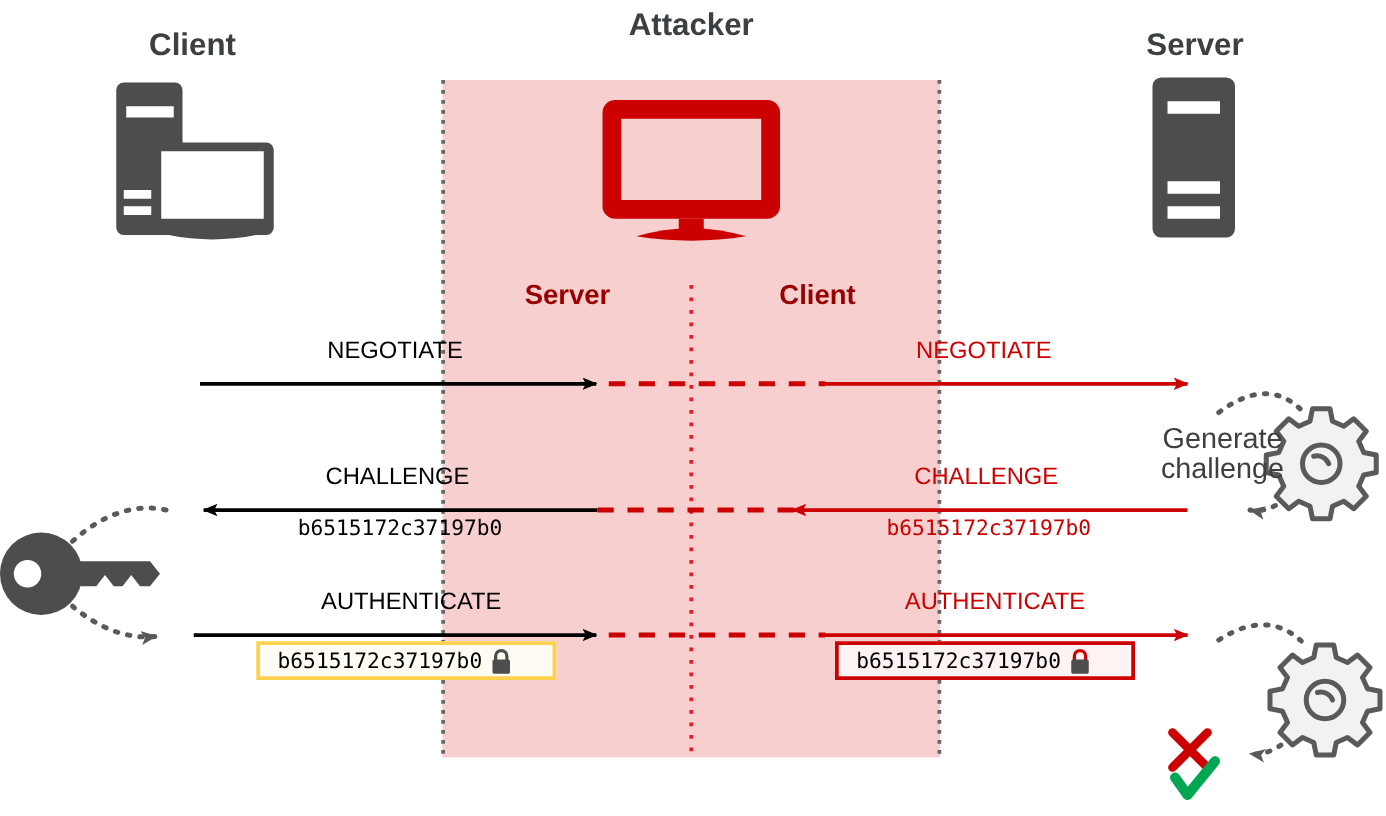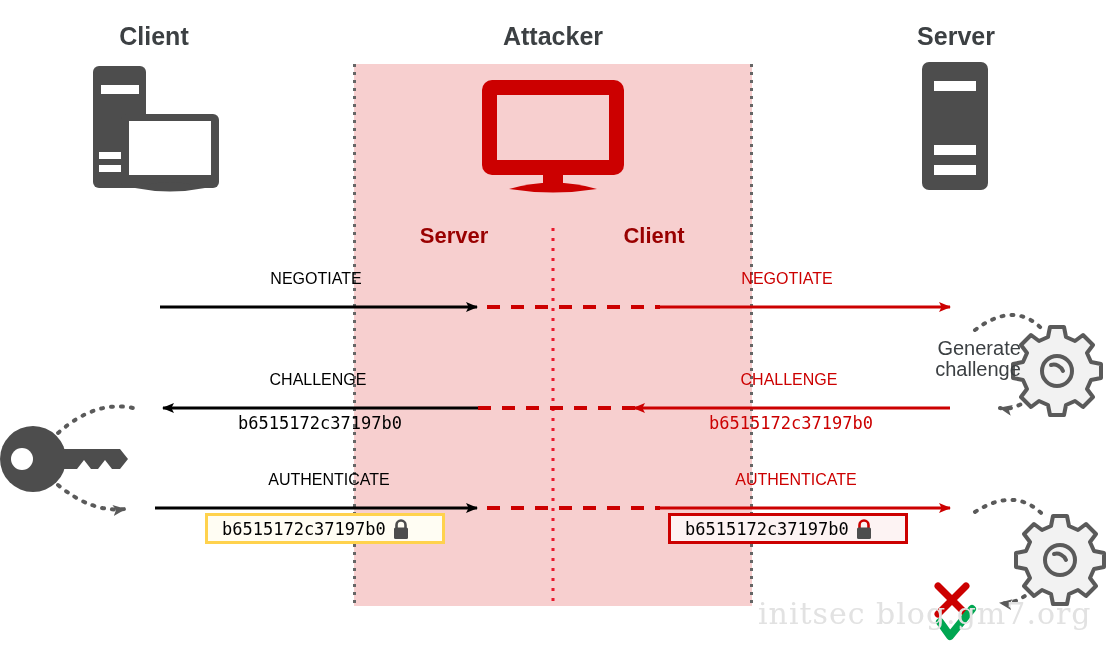--- a/index.html
+++ b/index.html
@@ -5,29 +5,29 @@
   html,body{margin:0;padding:0;background:#ffffff;}
   body{width:1109px;height:653px;position:relative;overflow:hidden;
        font-family:"Liberation Sans", sans-serif;}
   #stage{position:absolute;left:0;top:0;width:1109px;height:470px;}
   svg#scene{position:absolute;left:0;top:0;width:1109px;height:653px;display:block;}
 
   .hdr{position:absolute;font-weight:bold;font-size:25px;color:#3c4043;
        white-space:nowrap;transform:translateX(-50%);}
   .colrole{position:absolute;font-weight:bold;font-size:22px;color:#990000;
        white-space:nowrap;transform:translateX(-50%);}
-  .msg{position:absolute;font-size:16px;white-space:nowrap;transform:translateX(-50%);}
+  .msg{position:absolute;font-size:19px;white-space:nowrap;transform:translateX(-50%);}
   .msg.blk{color:#000000;}
   .msg.red{color:#cc0000;}
   .hex{position:absolute;font-family:"DejaVu Sans Mono", monospace;font-size:17px;
        white-space:nowrap;transform:translateX(-50%);}
   .hex.blk{color:#000000;}
   .hex.red{color:#cc0000;}
-  .note{position:absolute;font-size:20px;color:#3c4043;line-height:1.05;
-        text-align:right;white-space:nowrap;transform:translateX(-50%);}
+  .note{position:absolute;font-size:23px;color:#3c4043;line-height:1.05;
+        text-align:center;white-space:nowrap;transform:translateX(-50%);}
   .wm{position:absolute;font-family:"DejaVu Serif", serif;font-size:30px;
       color:#e2e2e2;white-space:nowrap;letter-spacing:1px;}
   .hexbox{position:absolute;box-sizing:border-box;display:flex;align-items:center;
           background:#fffdf3;}
   .hexbox .bx{font-family:"DejaVu Sans Mono", monospace;font-size:17px;white-space:nowrap;}
   .lockwrap{display:inline-block;width:18px;height:22px;position:relative;margin-left:6px;}
 </style>
 </head>
 <body>
 
@@ -121,21 +121,21 @@
     </g>
 
     <g stroke="#cc0000" stroke-width="7" stroke-linecap="round">
       <line x1="938" y1="586" x2="966" y2="614"></line>
       <line x1="966" y1="586" x2="938" y2="614"></line>
     </g>
     <path d="M940 622 L950 636 L972 609" fill="none" stroke="#00a651" stroke-width="8" stroke-linecap="round" stroke-linejoin="round"></path>
   </svg>
 
   <div class="hdr" style="left:154px;top:22px;">Client</div>
-  <div class="hdr" style="left:553px;top:22px;">Attacker</div>
+  <div class="hdr" style="left:553px;top:6px;">Attacker</div>
   <div class="hdr" style="left:956px;top:22px;">Server</div>
 
   <div class="colrole" style="left:454px;top:223px;">Server</div>
   <div class="colrole" style="left:654px;top:223px;">Client</div>
 
   <div class="msg blk" style="left:316px;top:270px;">NEGOTIATE</div>
   <div class="msg red" style="left:787px;top:270px;">NEGOTIATE</div>
 
   <div class="msg blk" style="left:318px;top:371px;">CHALLENGE</div>
   <div class="hex blk" style="left:320px;top:413px;">b6515172c37197b0</div>
@@ -164,15 +164,14 @@
       </svg>
     </span>
   </div>
 
   <div class="note" style="left:978px;top:338px;">
     <span>Generate</span><br>
     <span>challenge</span>
   </div>
 
 
-  <div class="wm" style="left:758px;top:596px;">initsec blog.gm7.org</div>
 
 </div>
 
 </body></html>

